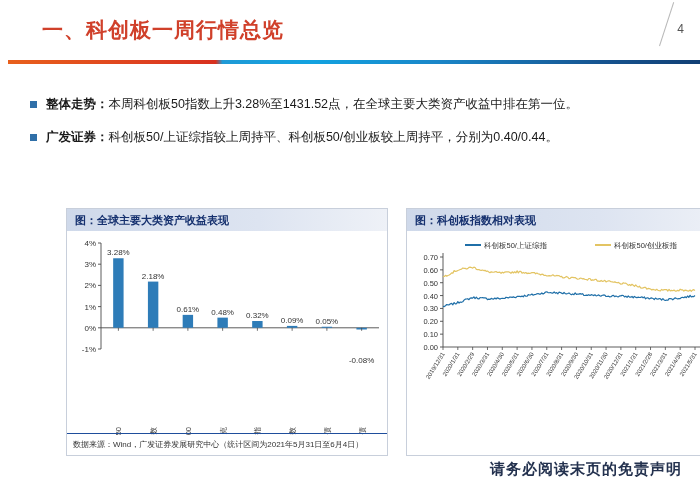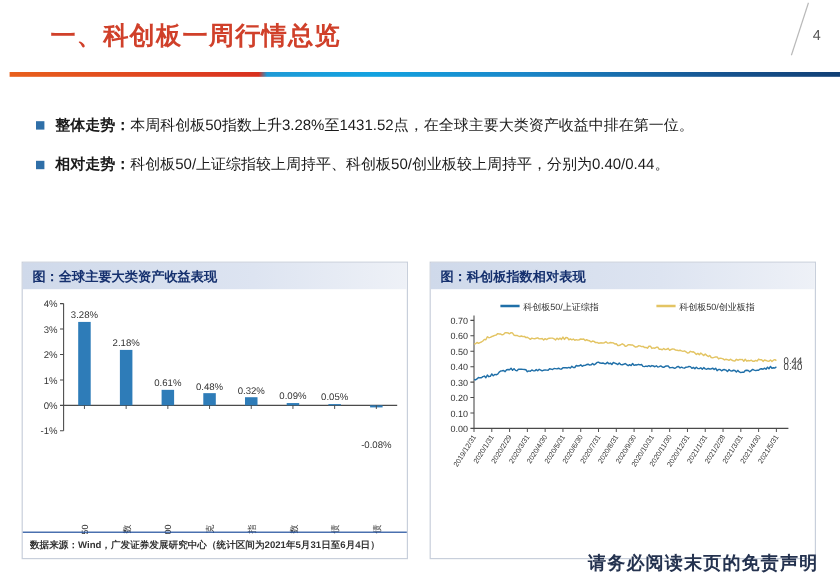--- a/index.html
+++ b/index.html
@@ -127,26 +127,27 @@
   .bullet-text .lead {
     font-weight: bold;
   }
   .bullet-text .strong {
     font-weight: normal;
   }
 
   
   .panel {
     position: absolute;
-    top: 218px;
+    top: 208px;
     width: 322px;
     height: 248px;
     border: 1px solid #c8cfdb;
     background: #ffffff;
     box-sizing: border-box;
+    margin-left: 48px;
   }
   .panel-left  { left: 18px; }
   .panel-right { left: 358px; }
 
   .panel-title {
     height: 22px;
     background: linear-gradient(to right, #cfd9ea 0%, #dde4f1 60%, #eef1f7 100%);
     display: flex;
     align-items: center;
     padding-left: 8px;
@@ -163,21 +164,20 @@
     position: absolute;
     left: 0; right: 0; bottom: 0;
     height: 22px;
     border-top: 1px solid #1f4e9c;
     display: flex;
     align-items: center;
     padding-left: 6px;
     font-size: 8px;
     color: #333333;
     box-sizing: border-box;
-    font-weight: bold;
   }
 
   
   .chart-svg { display: block; }
 
   
   .disclaimer {
     position: absolute;
     right: 18px;
     bottom: 6px;
@@ -203,21 +203,21 @@
 <div class="bullets">
   <div class="bullet-row">
     <div class="bullet-square"></div>
     <div class="bullet-text">
       <span class="lead">整体走势：</span><span>本周科创板50指数上升3.28%至1431.52点，</span><span class="strong">在全球主要大类资产收益中排在第一位。</span>
     </div>
   </div>
   <div class="bullet-row">
     <div class="bullet-square"></div>
     <div class="bullet-text">
-      <span class="lead">相对走势：</span><span>科创板50/上证综指较上周持平、科创板50/创业板较上周持平，分别为0.40/0.44。</span>
+      <span class="lead">广发证券：</span><span>科创板50/上证综指较上周持平、科创板50/创业板较上周持平，分别为0.40/0.44。</span>
     </div>
   </div>
 </div>
 
 <div class="panel panel-left">
   <div class="panel-title">图：全球主要大类资产收益表现</div>
   <div class="panel-body">
     <svg class="chart-svg" id="bar-chart" width="320" height="204" viewBox="0 0 320 204">
         <line x1="34" y1="12" x2="34" y2="118" stroke="#4a4a4a" stroke-width="0.9"></line>
         <line x1="31" y1="12" x2="34" y2="12" stroke="#4a4a4a" stroke-width="0.9"></line>

